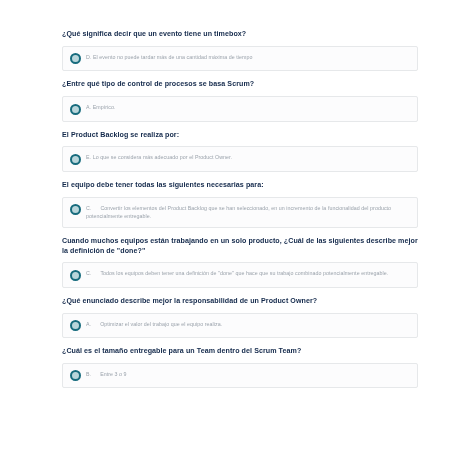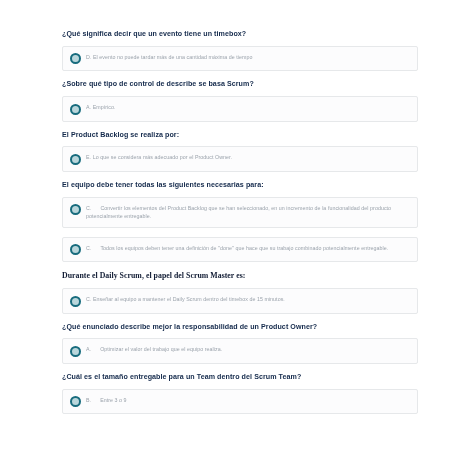--- a/index.html
+++ b/index.html
@@ -78,51 +78,45 @@
 <div class="page">
   <div id="qa-list">
       <div class="qa-block">
         <div class="question">¿Qué significa decir que un evento tiene un timebox?</div>
         <div class="answer-box">
           <span class="radio"></span>
           <span class="answer-text"><span>D.</span><span class=""> </span><span>El evento no puede tardar más de una cantidad máxima de tiempo</span></span>
         </div>
       </div>
       <div class="qa-block">
-        <div class="question">¿Sobre qué tipo de control de describe se basa Scrum?</div>
+        <div class="question">¿Entre qué tipo de control de procesos se basa Scrum?</div>
         <div class="answer-box">
           <span class="radio"></span>
           <span class="answer-text"><span>A.</span><span class=""> </span><span>Empírico.</span></span>
         </div>
       </div>
       <div class="qa-block">
         <div class="question">El Product Backlog se realiza por:</div>
         <div class="answer-box">
           <span class="radio"></span>
           <span class="answer-text"><span>E.</span><span class=""> </span><span>Lo que se considera más adecuado por el Product Owner.</span></span>
         </div>
       </div>
       <div class="qa-block">
         <div class="question">El equipo debe tener todas las siguientes necesarias para:</div>
         <div class="answer-box">
           <span class="radio"></span>
           <span class="answer-text"><span>C.</span><span class="gap"></span><span>Convertir los elementos del Product Backlog que se han seleccionado, en un incremento de la funcionalidad del producto potencialmente entregable.</span></span>
         </div>
       </div>
       <div class="qa-block">
+        <div class="question">Cuando muchos equipos están trabajando en un solo producto, ¿Cuál de las siguientes describe mejor la definición de "done?"</div>
         <div class="answer-box">
           <span class="radio"></span>
           <span class="answer-text"><span>C.</span><span class="gap"></span><span>Todos los equipos deben tener una definición de "done" que hace que su trabajo combinado potencialmente entregable.</span></span>
-        </div>
-      </div>
-      <div class="qa-block">
-        <div class="question serif">Durante el Daily Scrum, el papel del Scrum Master es:</div>
-        <div class="answer-box">
-          <span class="radio"></span>
-          <span class="answer-text"><span>C.</span><span class=""> </span><span>Enseñar al equipo a mantener el Daily Scrum dentro del timebox de 15 minutos.</span></span>
         </div>
       </div>
       <div class="qa-block">
         <div class="question">¿Qué enunciado describe mejor la responsabilidad de un Product Owner?</div>
         <div class="answer-box">
           <span class="radio"></span>
           <span class="answer-text"><span>A.</span><span class="gap"></span><span>Optimizar el valor del trabajo que el equipo realiza.</span></span>
         </div>
       </div>
       <div class="qa-block">

